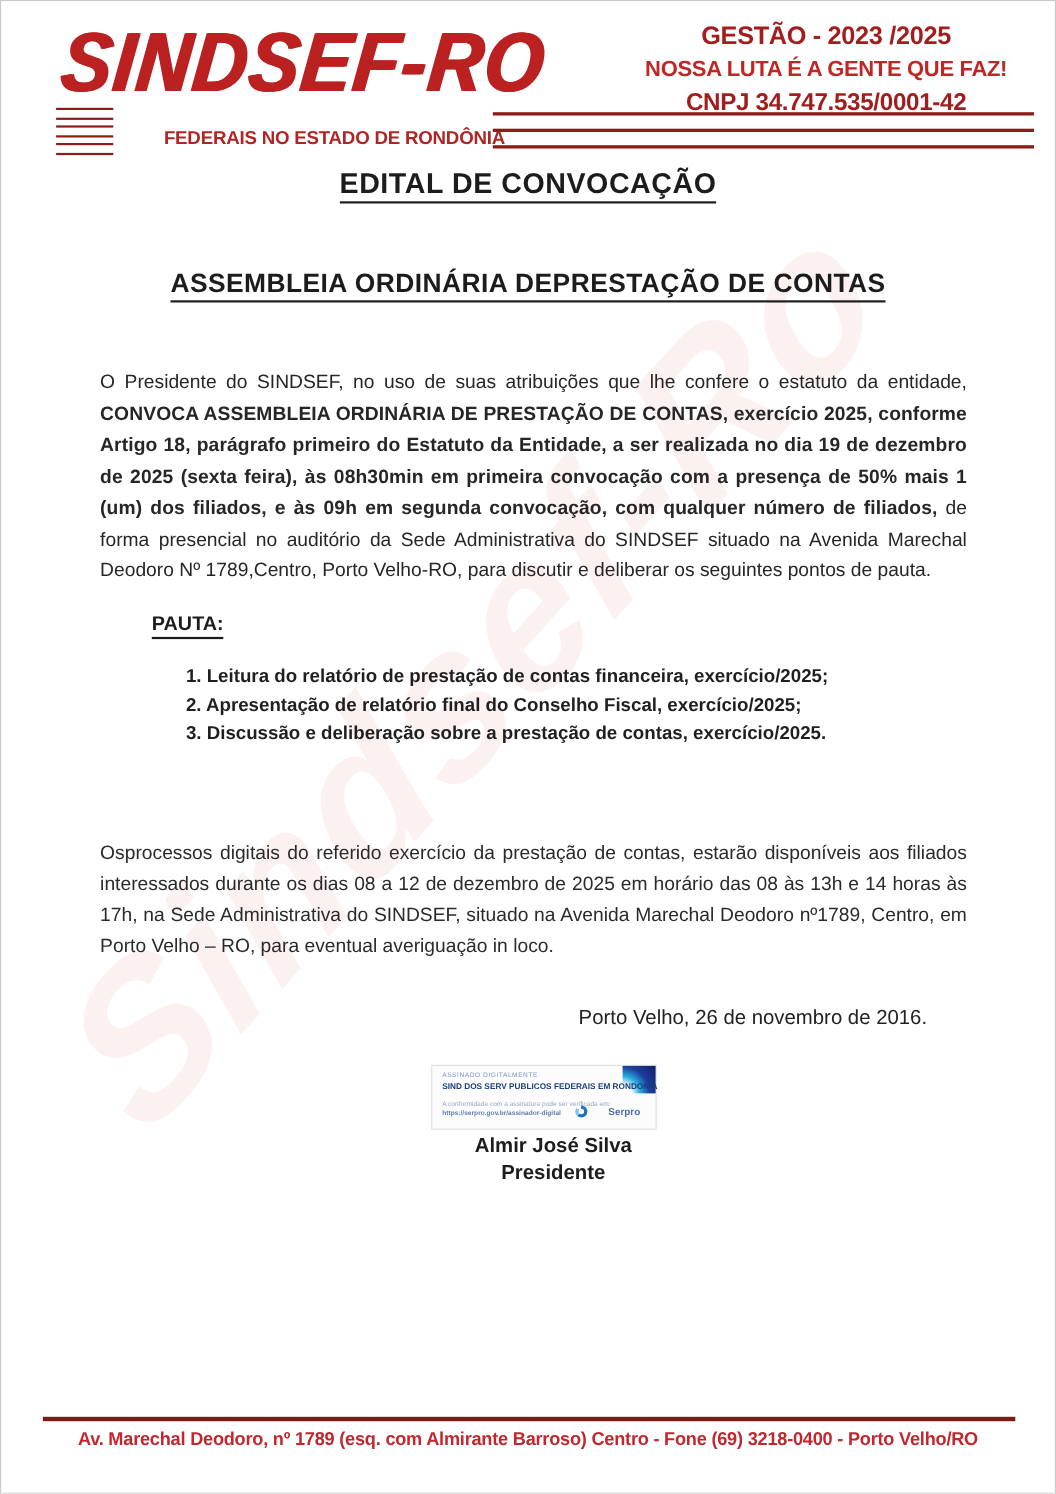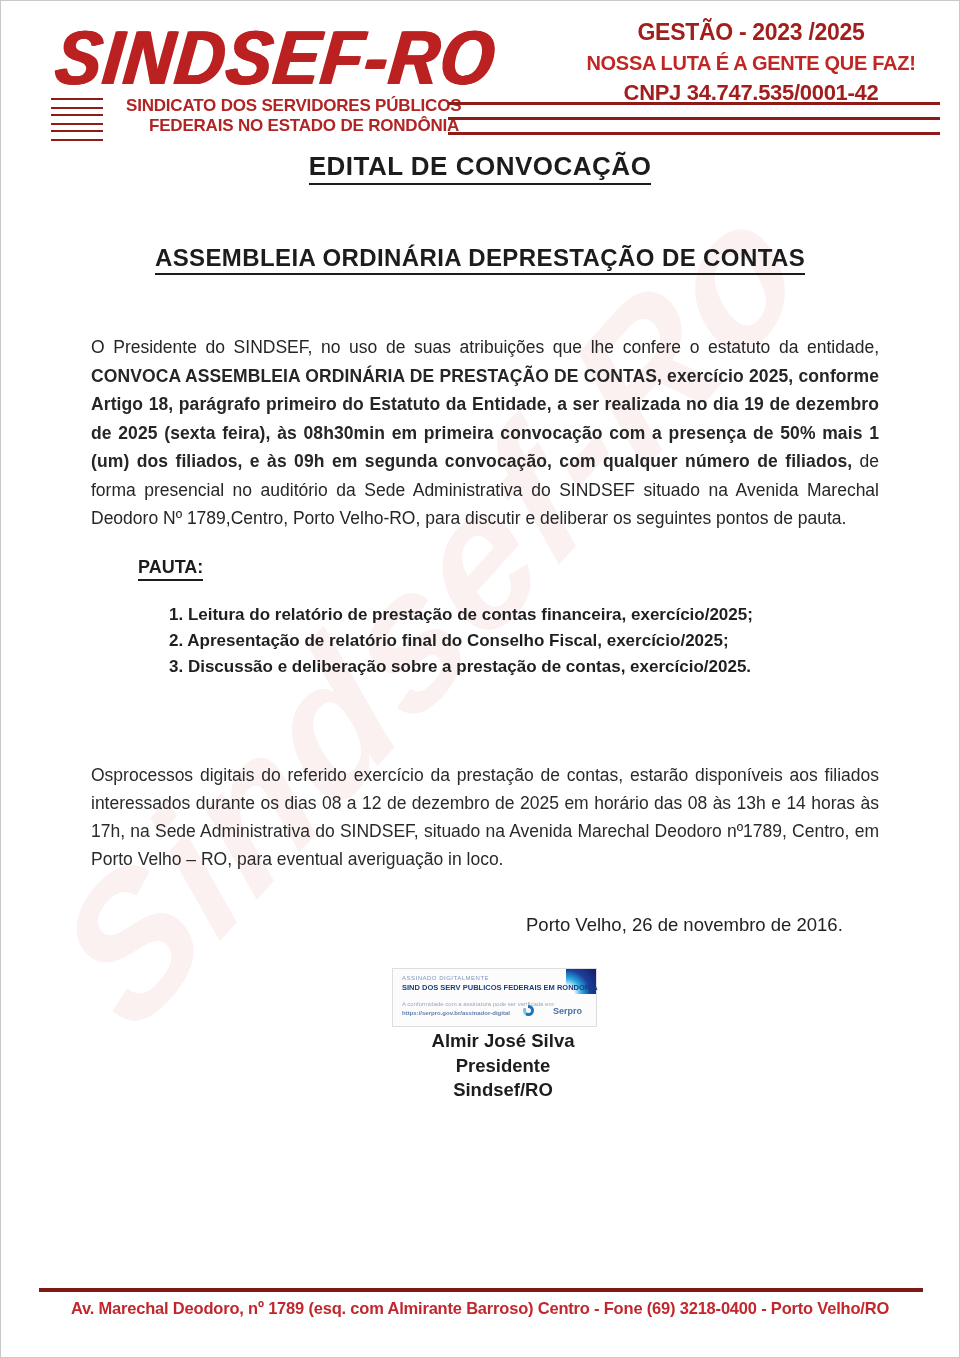--- a/index.html
+++ b/index.html
@@ -136,21 +136,20 @@
 <div class="page">
 
   <div class="watermark">Sindsef-Ro</div>
 
   <div class="logo-script">SINDSEF-RO</div>
 
   <div class="dash-left dl1"></div>
   <div class="dash-left dl2"></div>
   <div class="dash-left dl3"></div>
 
-  <div class="hdr-subline hdr-sub1">SINDICATO DOS SERVIDORES PÚBLICOS</div>
   <div class="hdr-subline hdr-sub2">FEDERAIS NO ESTADO DE RONDÔNIA</div>
 
   <div class="line-right lr1"></div>
   <div class="line-right lr2"></div>
   <div class="line-right lr3"></div>
 
   <div class="hdr-right">
     <div class="hdr-gestao">GESTÃO - 2023 /2025</div>
     <div class="hdr-slogan">NOSSA LUTA É A GENTE QUE FAZ!</div>
     <div class="hdr-cnpj">CNPJ 34.747.535/0001-42</div>
@@ -186,19 +185,18 @@
     <div class="stamp-l4">https://serpro.gov.br/assinador-digital</div>
     <div class="serpro">
       <span class="serpro-swirl"></span>
       <span class="serpro-text">Serpro</span>
     </div>
   </div>
 
   <div class="signer">
     <div>Almir José Silva</div>
     <div>Presidente</div>
-    <div>Sindsef/RO</div>
   </div>
 
   <div class="footer-rule"></div>
   <div class="footer-text">Av. Marechal Deodoro, nº 1789 (esq. com Almirante Barroso) Centro - Fone (69) 3218-0400 - Porto Velho/RO</div>
 
 </div>
 
 </body></html>

